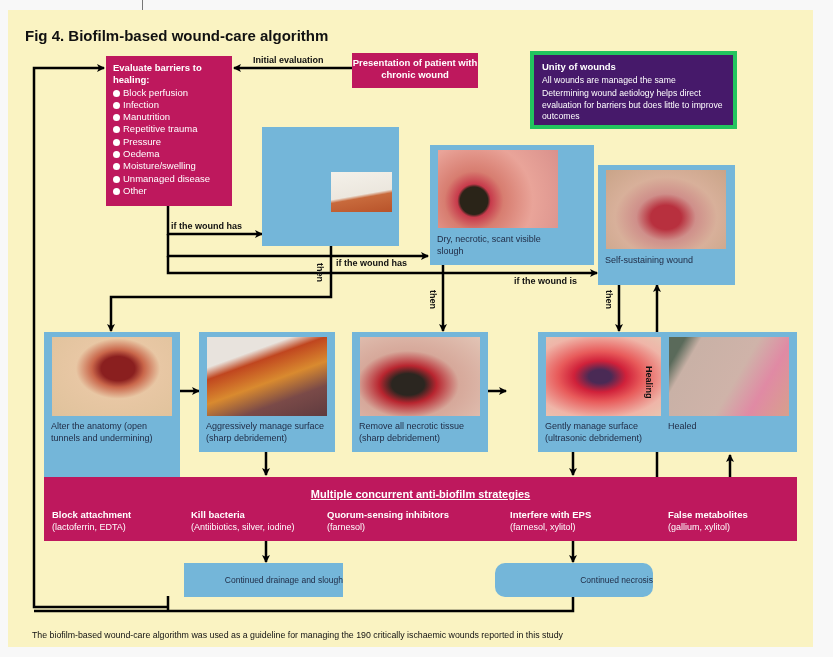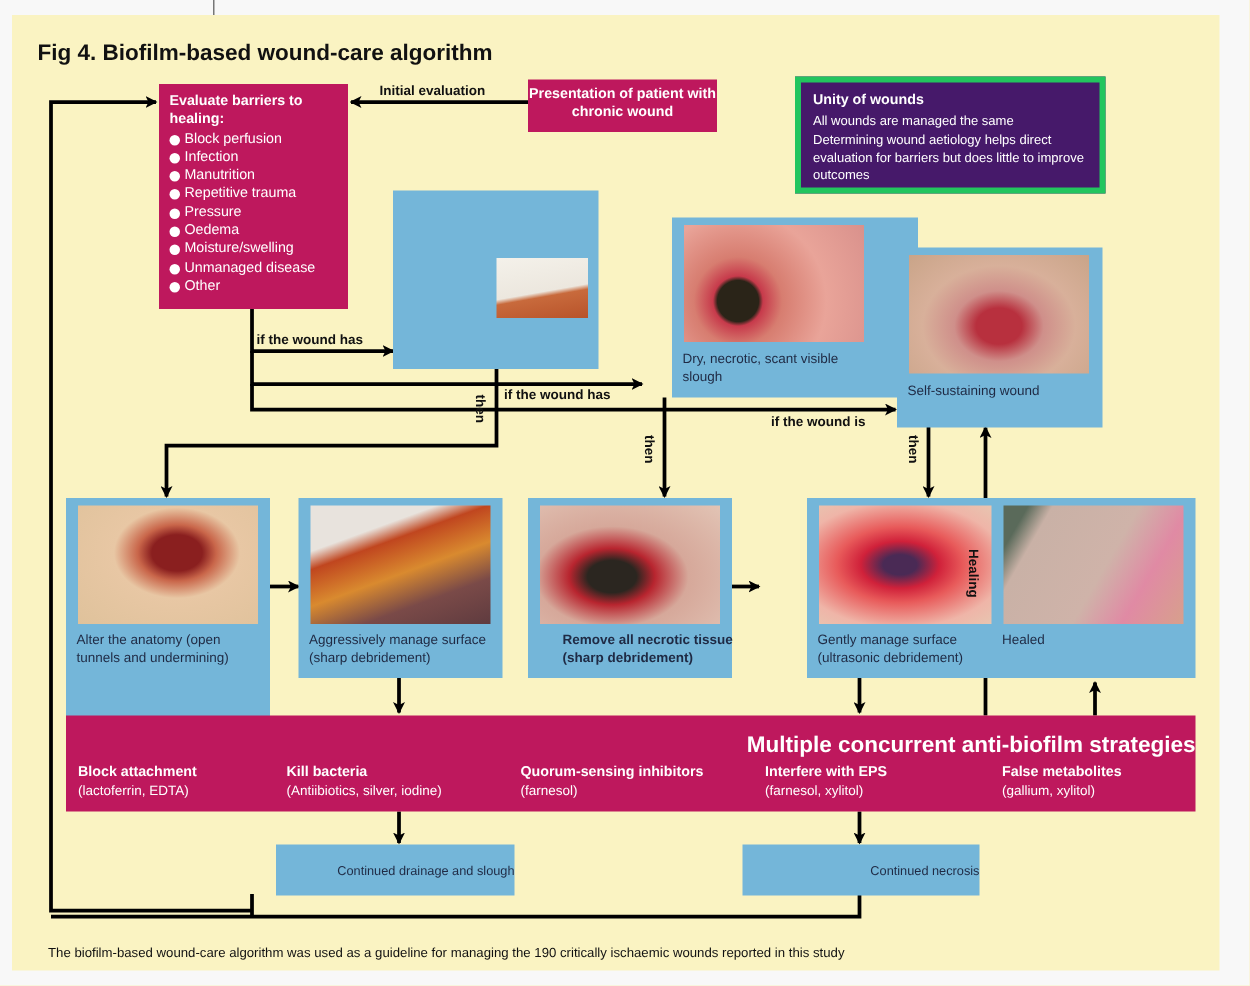--- a/index.html
+++ b/index.html
@@ -19,21 +19,21 @@
   .eval li:before { content:""; position:absolute; left:0; top:3px; width:7px; height:7px; border-radius:50%; background:#fff; }
   .present { left:352px; top:53px; width:126px; height:35px; font-size:9.5px; font-weight:bold; text-align:center; padding-top:4px; line-height:12px; }
   .unity { left:530px; top:51px; width:207px; height:78px; padding:6px 8px; font-size:8.7px; line-height:11.5px; }
   .unity .hd { font-weight:bold; font-size:9.5px; margin-bottom:2px; }
   .unity p { margin:0 0 2px 0; }
   .cap { font-size:9px; line-height:12px; }
   .photo { position:absolute; }
   .lbl { position:absolute; font-size:9px; font-weight:bold; color:#111; white-space:nowrap; }
   .vlbl { position:absolute; font-size:9px; font-weight:bold; color:#111; writing-mode:vertical-rl; white-space:nowrap; }
   .strat { left:44px; top:477px; width:753px; height:64px; font-size:9px; }
-  .strat .hd { position:absolute; top:11px; left:0; right:0; text-align:right; font-weight:bold; font-size:15px; }
+  .strat .hd { position:absolute; top:11px; left:0; right:0; text-align:center; font-weight:bold; font-size:11px;text-decoration:underline; }
   .strat .col { position:absolute; top:32px; line-height:12px; }
   .strat .col b { display:block; font-size:9.5px; }
   .cont { font-size:8.5px; text-align:right; line-height:34px; color:#1f2a44; }
   .footer { position:absolute; left:32px; top:630px; font-size:8.8px; color:#111; }
   svg.lines { position:absolute; left:0; top:0; }
 </style>
 </head>
 <body>
 
 <div class="topline"></div>
@@ -86,61 +86,61 @@
 
 <div class="box purple unity">
   <div class="hd">Unity of wounds</div>
   <p>All wounds are managed the same</p>
   <p>Determining wound aetiology helps direct evaluation for barriers but does little to improve outcomes</p>
 </div>
 
 <div class="box sky" style="left:262px;top:127px;width:137px;height:119px;">
   <div class="photo" style="left:69px;top:45px;width:61px;height:40px;background:linear-gradient(170deg,#f4f1ea 0%,#ece7de 55%,#c86a3c 62%,#b8532a 100%);"></div>
 </div>
-<div class="box sky" style="left:430px;top:145px;width:164px;height:120px;margin-left:18px;">
+<div class="box sky" style="left:430px;top:145px;width:164px;height:120px;">
   <div class="photo" style="left:8px;top:5px;width:120px;height:78px;background:radial-gradient(circle at 30% 65%,#2a2418 0 14%,#c73a4b 17%,#d77d70 30%,#e9a499 60%,#d9918c 100%);"></div>
   <div class="cap" style="position:absolute;left:7px;top:88px;width:125px;">Dry, necrotic, scant visible slough</div>
 </div>
 <div class="box sky" style="left:598px;top:165px;width:137px;height:120px;">
   <div class="photo" style="left:8px;top:5px;width:120px;height:79px;background:radial-gradient(ellipse at 50% 60%,#b8303e 0 18%,#cf8f8a 35%,#d8b09a 60%,#c9a488 100%);"></div>
   <div class="cap" style="position:absolute;left:7px;top:89px;width:125px;">Self-sustaining wound</div>
 </div>
 
 <div class="box sky" style="left:44px;top:332px;width:136px;height:148px;">
   <div class="photo" style="left:8px;top:5px;width:120px;height:79px;background:radial-gradient(ellipse at 55% 40%,#8a1f1f 0 18%,#c9664a 28%,#e8c7a4 45%,#dfc29b 100%);"></div>
   <div class="cap" style="position:absolute;left:7px;top:88px;width:125px;">Alter the anatomy (open tunnels and undermining)</div>
 </div>
 <div class="box sky" style="left:199px;top:332px;width:136px;height:120px;">
   <div class="photo" style="left:8px;top:5px;width:120px;height:79px;background:linear-gradient(160deg,#e8e3dd 0 25%,#c0461f 35%,#d98a2f 55%,#7a4a48 75%,#5f3b3f 100%);"></div>
   <div class="cap" style="position:absolute;left:7px;top:88px;width:125px;">Aggressively manage surface (sharp debridement)</div>
 </div>
 <div class="box sky" style="left:352px;top:332px;width:136px;height:120px;">
   <div class="photo" style="left:8px;top:5px;width:120px;height:79px;background:radial-gradient(ellipse at 40% 60%,#2b2620 0 16%,#b8252f 28%,#d6a89a 50%,#e2c4b5 100%);"></div>
-  <div class="cap" style="position:absolute;left:23px;top:88px;width:125px;font-weight:bold;">Remove all necrotic tissue (sharp debridement)</div>
+  <div class="cap" style="position:absolute;left:7px;top:88px;width:125px;">Remove all necrotic tissue (sharp debridement)</div>
 </div>
 <div class="box sky" style="left:506px;top:332px;width:136px;height:120px;margin-left:32px;">
   <div class="photo" style="left:8px;top:5px;width:120px;height:79px;background:radial-gradient(ellipse at 45% 50%,#4a2a55 0 12%,#d0213a 28%,#e85a5a 45%,#efb5a8 75%,#e6c8b2 100%);"></div>
   <div class="cap" style="position:absolute;left:7px;top:88px;width:125px;">Gently manage surface (ultrasonic debridement)</div>
 </div>
 <div class="box sky" style="left:661px;top:332px;width:136px;height:120px;">
   <div class="photo" style="left:8px;top:5px;width:120px;height:79px;background:linear-gradient(120deg,#5a6a5a 0 10%,#c9b1a6 20%,#cfb3a9 55%,#e08aa4 75%,#d7a08c 100%);"></div>
   <div class="cap" style="position:absolute;left:7px;top:88px;width:125px;">Healed</div>
 </div>
 
 <div class="box blue strat">
   <div class="hd">Multiple concurrent anti-biofilm strategies</div>
   <div class="col" style="left:8px;"><b>Block attachment</b><span>(lactoferrin, EDTA)</span></div>
   <div class="col" style="left:147px;"><b>Kill bacteria</b><span>(Antiibiotics, silver, iodine)</span></div>
-  <div class="col" style="left:303px;"><b>Quorum-sensing inhibitors</b><span>(farnesol)</span></div>
+  <div class="col" style="left:283px;"><b>Quorum-sensing inhibitors</b><span>(farnesol)</span></div>
   <div class="col" style="left:466px;"><b>Interfere with EPS</b><span>(farnesol, xylitol)</span></div>
   <div class="col" style="left:624px;"><b>False metabolites</b><span>(gallium, xylitol)</span></div>
 </div>
 
 <div class="box sky cont" style="left:184px;top:563px;width:159px;height:34px;">Continued drainage and slough</div>
-<div class="box sky cont" style="left:495px;top:563px;width:158px;height:34px;">Continued necrosis</div>
+<div class="box sky cont" style="left:495px;top:563px;width:158px;height:34px;border-radius:10px;">Continued necrosis</div>
 
 <div class="lbl" style="left:253px;top:55px;">Initial evaluation</div>
 <div class="lbl" style="left:171px;top:221px;">if the wound has</div>
 <div class="lbl" style="left:336px;top:258px;">if the wound has</div>
 <div class="lbl" style="left:514px;top:276px;">if the wound is</div>
 <div class="vlbl" style="left:315px;top:263px;">then</div>
 <div class="vlbl" style="left:428px;top:290px;">then</div>
 <div class="vlbl" style="left:604px;top:290px;">then</div>
 <div class="vlbl" style="left:644px;top:366px;">Healing</div>
 

